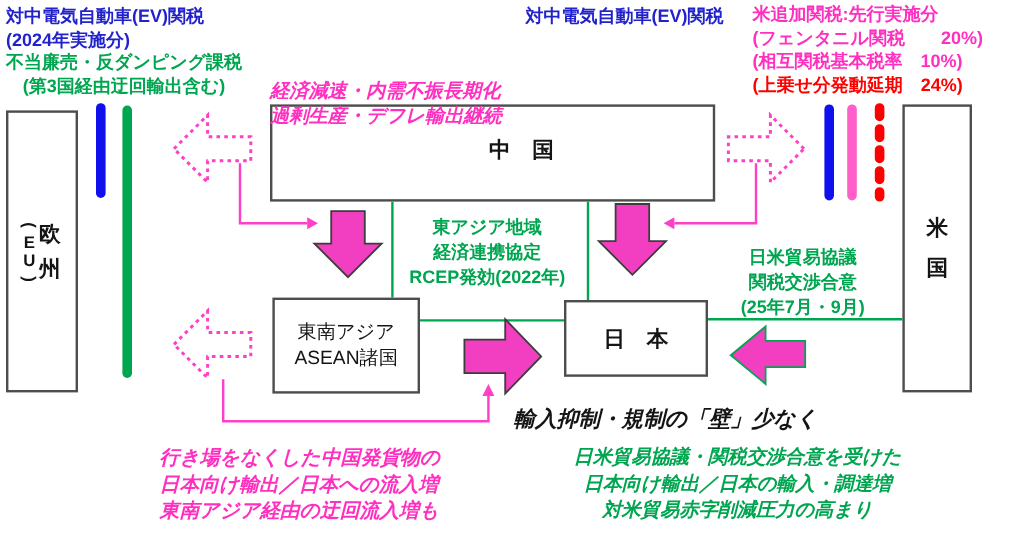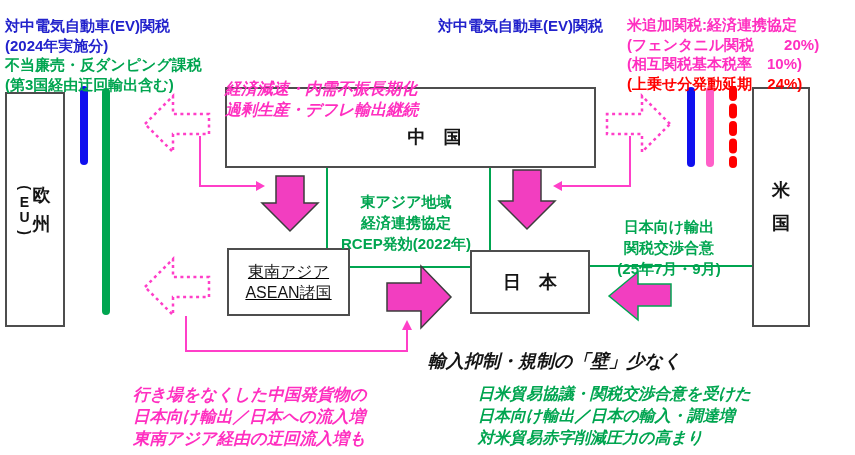--- a/index.html
+++ b/index.html
@@ -4,23 +4,23 @@
 <style>
   html,body{margin:0;padding:0;background:#fff;}
   #canvas{
     position:relative;width:855px;height:455px;background:#ffffff;
     font-family:"Liberation Sans",sans-serif;overflow:hidden;
   }
   .box{
     position:absolute;background:#fff;border:2px solid #4d4d4d;
     box-sizing:border-box;display:flex;align-items:center;justify-content:center;
   }
-  .note{position:absolute;white-space:nowrap;font-weight:600;margin-top:12px;}
+  .note{position:absolute;white-space:nowrap;font-weight:600;}
   .c-blue{color:#2222cc;}
-  .c-green{color:#00a550;}
+  .c-green{color:#00a550;text-align:center;}
   .c-magenta{color:#ff2fc0;}
   .c-red{color:#ff0000;}
   .c-black{color:#141414;}
   .sz15{font-size:15px;line-height:19.5px;}
   .ital{font-style:italic;}
   .vstack{display:flex;flex-direction:column;align-items:center;}
   .vstack span{display:inline-block;}
   .vstack span.rot{transform:rotate(90deg);}
   .eu-abbr{font-size:14px;font-weight:700;line-height:15px;color:#141414;}
   .eu-region{font-size:18px;font-weight:600;line-height:29px;color:#141414;}
@@ -51,21 +51,21 @@
 
   <div class="box" style="left:225px;top:87px;width:371px;height:81px;"></div>
 
   <div class="box" style="left:752px;top:87px;width:58px;height:240px;">
     <div class="vstack us-chars">
         <span>米</span>
         <span>国</span>
       </div>
   </div>
 
-  <div class="box" style="left:227px;top:248px;width:123px;height:68px;text-decoration:underline;">
+  <div class="box" style="left:227px;top:248px;width:123px;height:80px;">
     <div class="asean-lines">
       <div>東南アジア</div>
       <div>ASEAN諸国</div>
     </div>
   </div>
 
   <div class="box" style="left:470px;top:250px;width:120px;height:64px;">
     <div class="box-label">日　本</div>
   </div>
 
@@ -113,41 +113,41 @@
     <div class="c-blue">(2024年実施分)</div>
     <div class="c-green">不当廉売・反ダンピング課税</div>
     <div class="c-green">(第3国経由迂回輸出含む)</div>
   </div>
 
   <div class="note sz15 c-blue" style="left:398px;top:4px;width:245px;text-align:center;">
     <div>対中電気自動車(EV)関税</div>
   </div>
 
   <div class="note sz15" style="left:627px;top:3px;">
-    <div class="c-magenta">米追加関税:経済連携協定</div>
+    <div class="c-magenta">米追加関税:先行実施分</div>
     <div class="c-magenta">(フェンタニル関税　　20%)</div>
     <div class="c-magenta">(相互関税基本税率　10%)</div>
     <div class="c-red" style="font-weight:700;">(上乗せ分発動延期　24%)</div>
   </div>
 
   <div class="note ital c-magenta" style="left:225px;top:66px;width:371px;text-align:left;font-size:16px;line-height:21px;font-weight:700;">
     <div>経済減速・内需不振長期化</div>
     <div>過剰生産・デフレ輸出継続</div>
   </div>
 
   <div class="note box-label" style="left:225px;top:113px;width:419px;text-align:center;">中　国</div>
 
   <div class="note c-green" style="left:328px;top:179px;width:156px;text-align:center;font-size:15px;line-height:21px;">
     <div>東アジア地域</div>
     <div>経済連携協定</div>
     <div>RCEP発効(2022年)</div>
   </div>
 
   <div class="note c-green" style="left:590px;top:204px;width:158px;text-align:center;font-size:15px;line-height:21px;">
-    <div>日本向け輸出</div>
+    <div>日米貿易協議</div>
     <div>関税交渉合意</div>
     <div>(25年7月・9月)</div>
   </div>
 
   <div class="note ital c-black" style="left:428px;top:337px;font-size:18px;">輸入抑制・規制の「壁」少なく</div>
 
   <div class="note ital c-magenta" style="left:133px;top:371px;font-size:16.5px;line-height:22px;font-weight:700;">
     <div>行き場をなくした中国発貨物の</div>
     <div>日本向け輸出／日本への流入増</div>
     <div>東南アジア経由の迂回流入増も</div>

